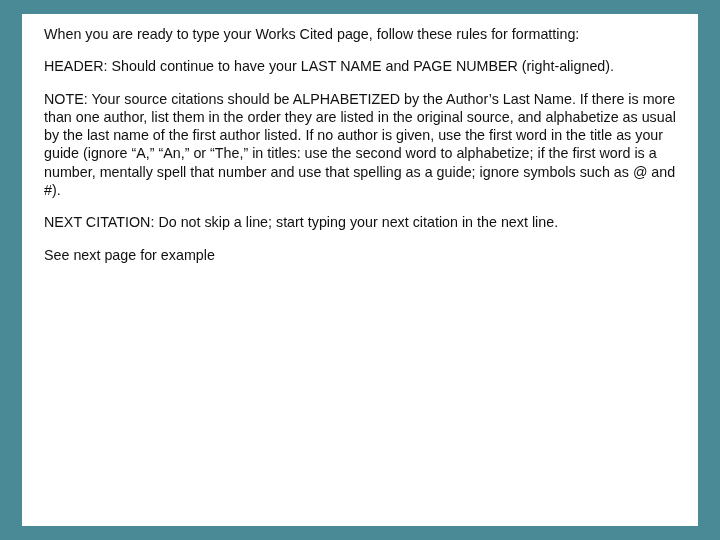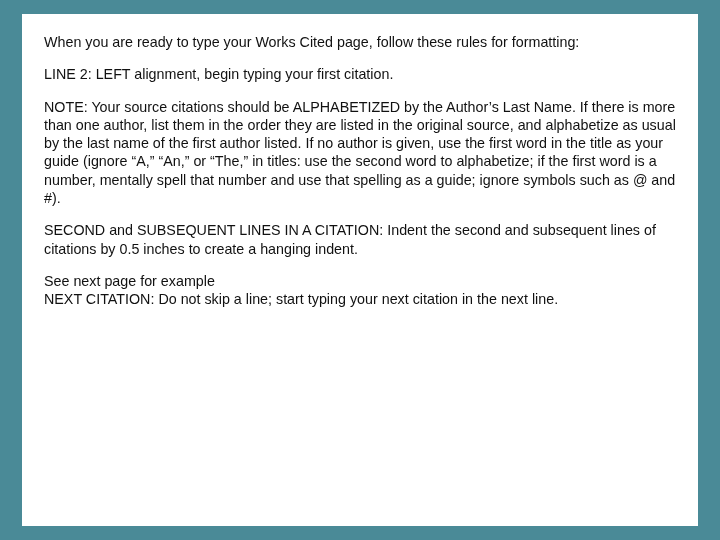--- a/index.html
+++ b/index.html
@@ -8,34 +8,33 @@
     background: #4a8a97;
     font-family: "Trebuchet MS", "Lucida Sans", Arial, sans-serif;
     display: flex;
     align-items: center;
     justify-content: center;
   }
   .slide-inner {
     background: #ffffff;
     width: 676px;
     height: 512px;
-    padding: 19px 22px 14px 22px;
+    padding: 11px 22px 14px 22px;
     color: #111;
   }
   .para {
     font-size: 14.3px;
     line-height: 1.28;
     margin-bottom: 14px;
     font-weight: 500;
   }
   .para.last { margin-bottom: 0; }
 </style>
 </head>
 <body>
 
 <div class="slide-inner">
   <p class="para">When you are ready to type your Works Cited page, follow these rules for formatting:</p>
-  <p class="para">LINE 2: LEFT alignment, begin typing your first citation.</p>
+  <p class="para">HEADER: Should continue to have your LAST NAME and PAGE NUMBER (right-aligned).</p>
   <p class="para">NOTE: Your source citations should be ALPHABETIZED by the Author’s Last Name. If there is more than one author, list them in the order they are listed in the original source, and alphabetize as usual by the last name of the first author listed. If no author is given, use the first word in the title as your guide (ignore “A,” “An,” or “The,” in titles: use the second word to alphabetize; if the first word is a number, mentally spell that number and use that spelling as a guide; ignore symbols such as @ and #).</p>
-  <p class="para">SECOND and SUBSEQUENT LINES IN A CITATION: Indent the second and subsequent lines of citations by 0.5 inches to create a hanging indent.</p>
+  <p class="para">NEXT CITATION: Do not skip a line; start typing your next citation in the next line.</p>
   <p class="para last">See next page for example</p>
-  <p class="para">NEXT CITATION: Do not skip a line; start typing your next citation in the next line.</p>
 </div>
 
 </body></html>

